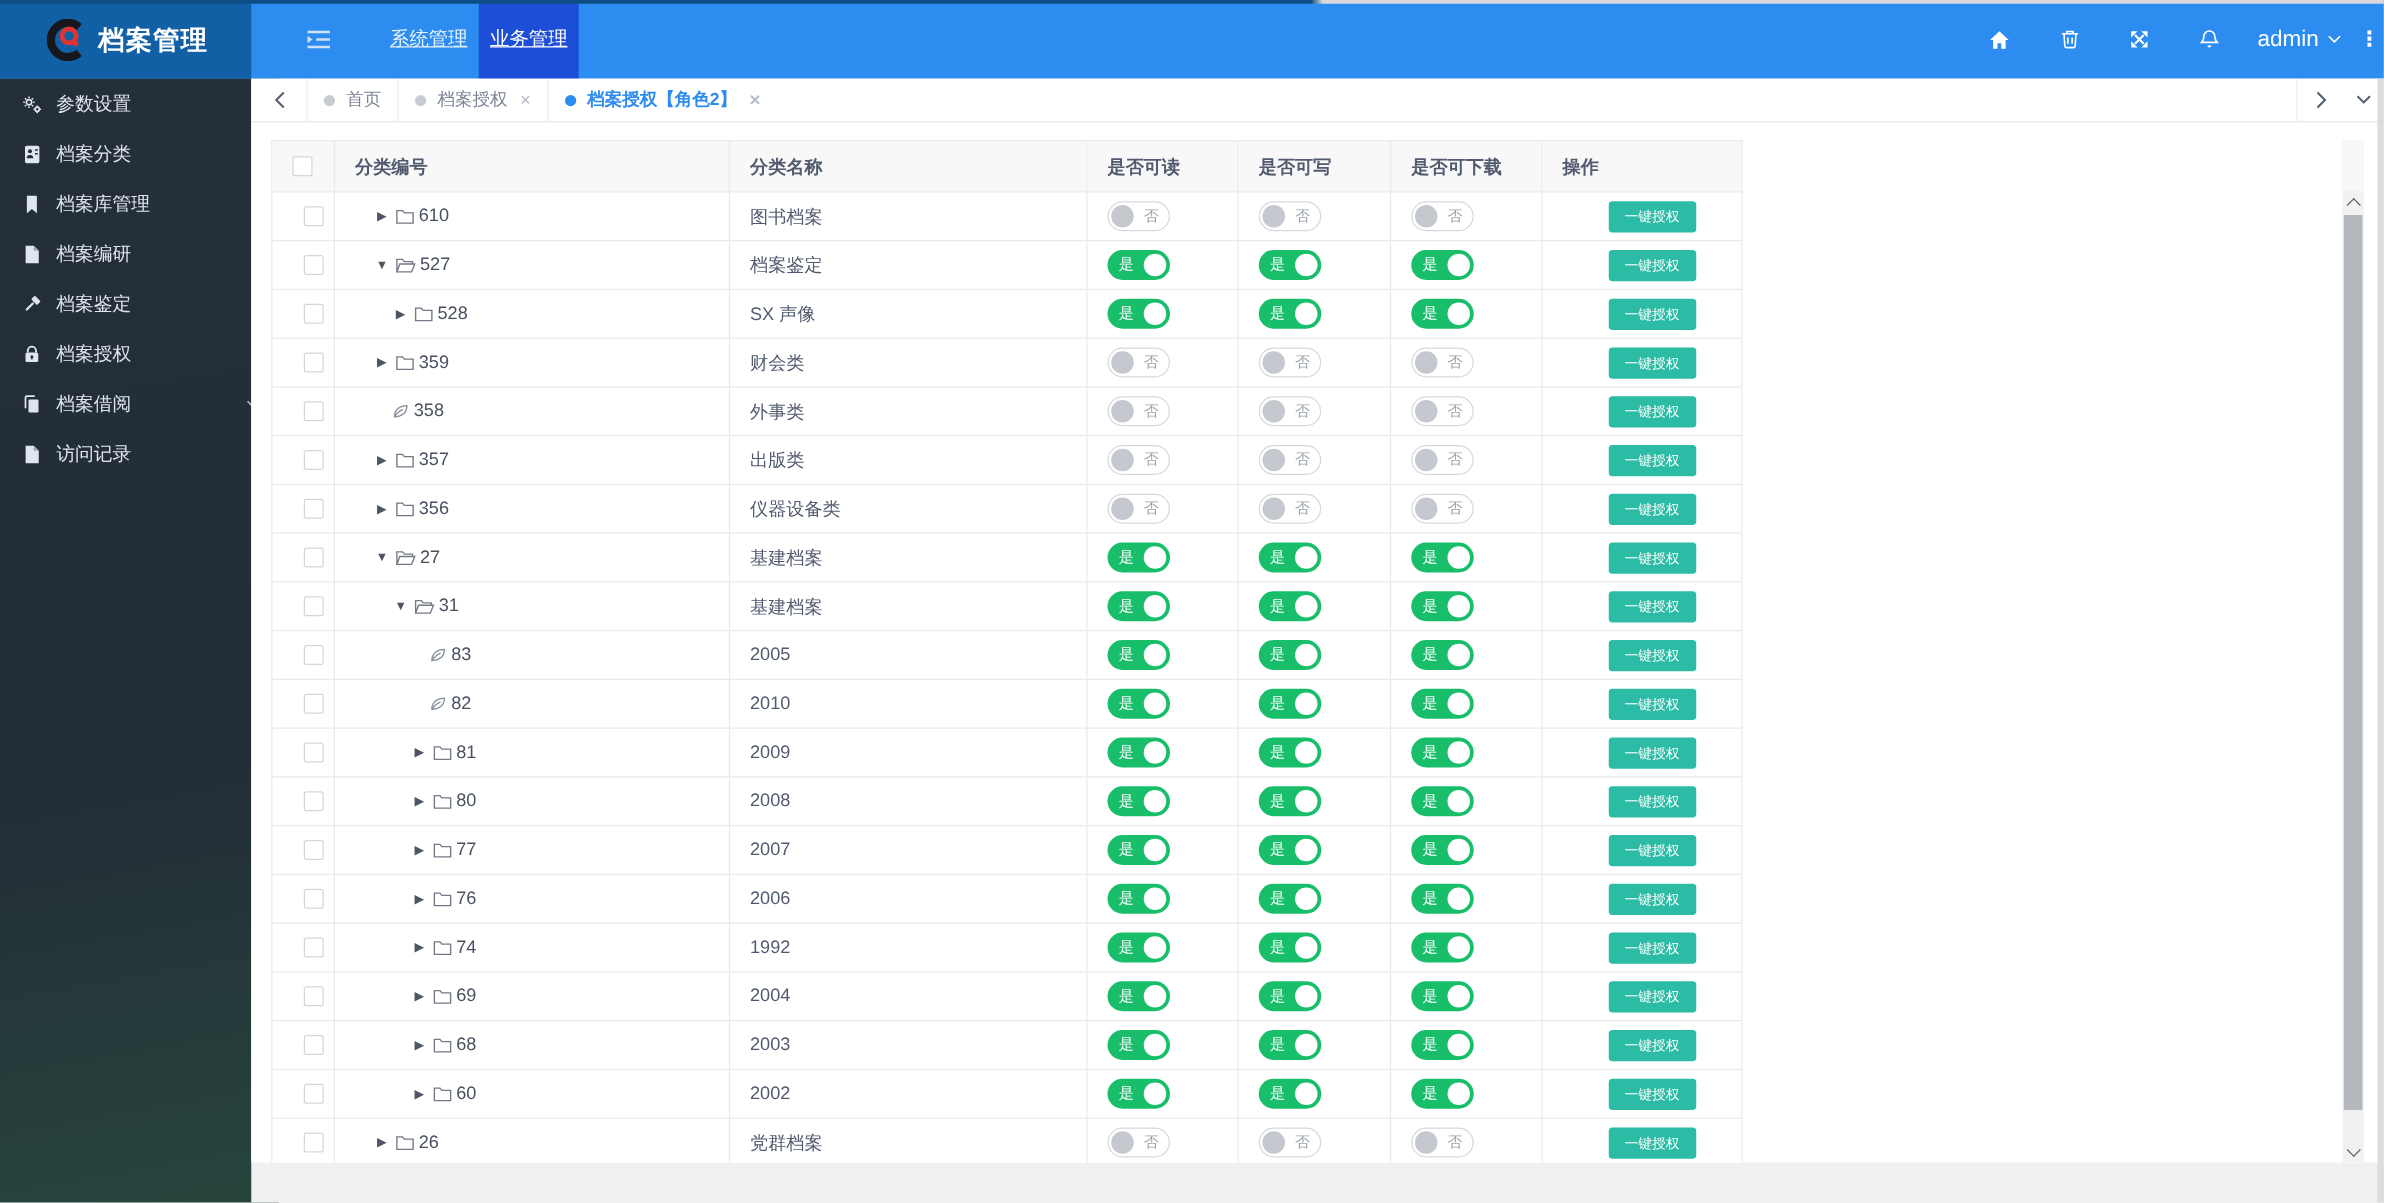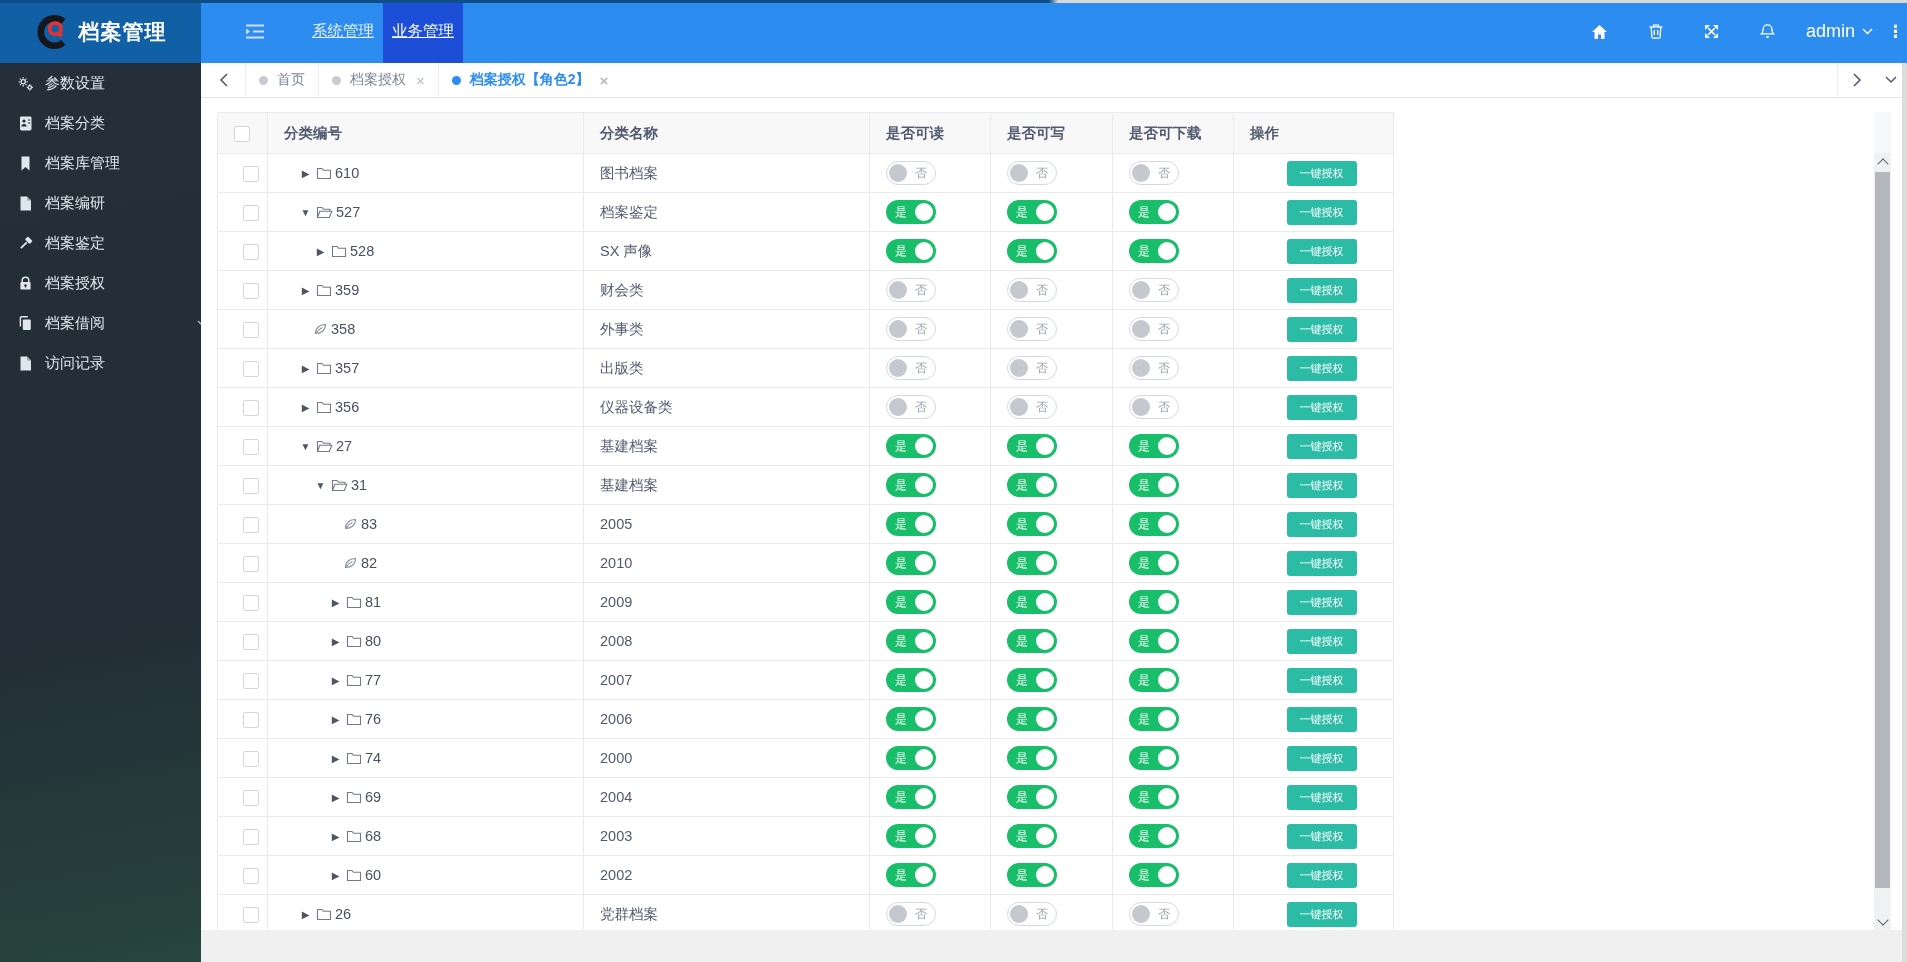--- a/index.html
+++ b/index.html
@@ -563,21 +563,21 @@
             <td class="c-check"><span class="checkbox"></span></td>
             <td class="c-code">
               <div class="tree" style="padding-left:44px">
                 <span class="arrow">▶</span>
                 <svg width="16" height="14" viewBox="0 0 16 14" style="flex:none">
                   <path d="M1.5 12.5 V2.5 h4.5 l1.5 1.8 h7 v8.2 Z" fill="none" stroke="#737a85" stroke-width="1.1"></path>
                 </svg>
                 <span class="code-txt">74</span>
               </div>
             </td>
-            <td>2000</td>
+            <td>1992</td>
             <td><span class="switch on"><span class="knob"></span><span class="sw-label">是</span></span></td>
             <td><span class="switch on"><span class="knob"></span><span class="sw-label">是</span></span></td>
             <td><span class="switch on"><span class="knob"></span><span class="sw-label">是</span></span></td>
             <td class="c-action"><button class="auth-btn">一键授权</button></td>
           </tr>
           <tr>
             <td class="c-check"><span class="checkbox"></span></td>
             <td class="c-code">
               <div class="tree" style="padding-left:44px">
                 <span class="arrow">▶</span>

